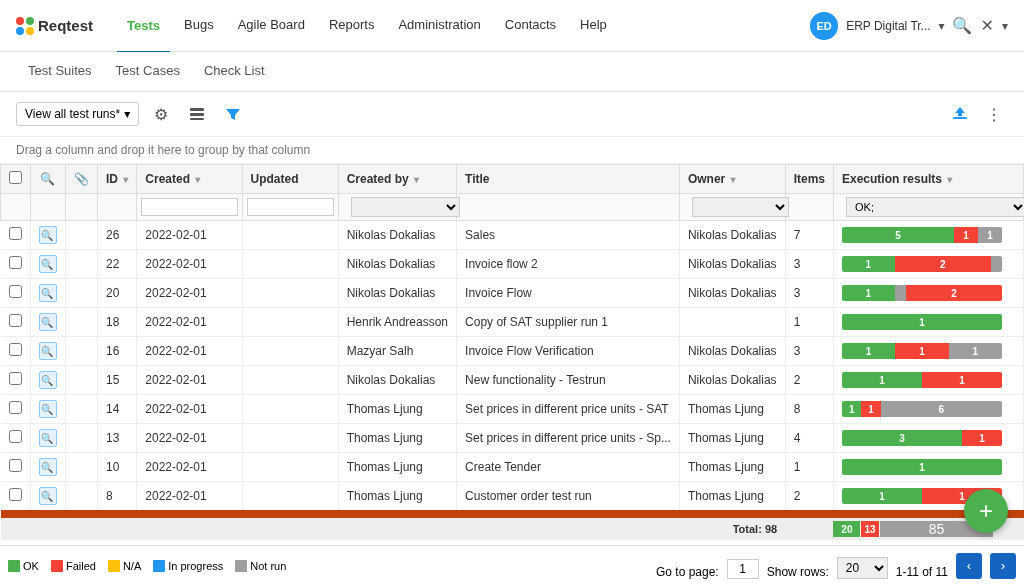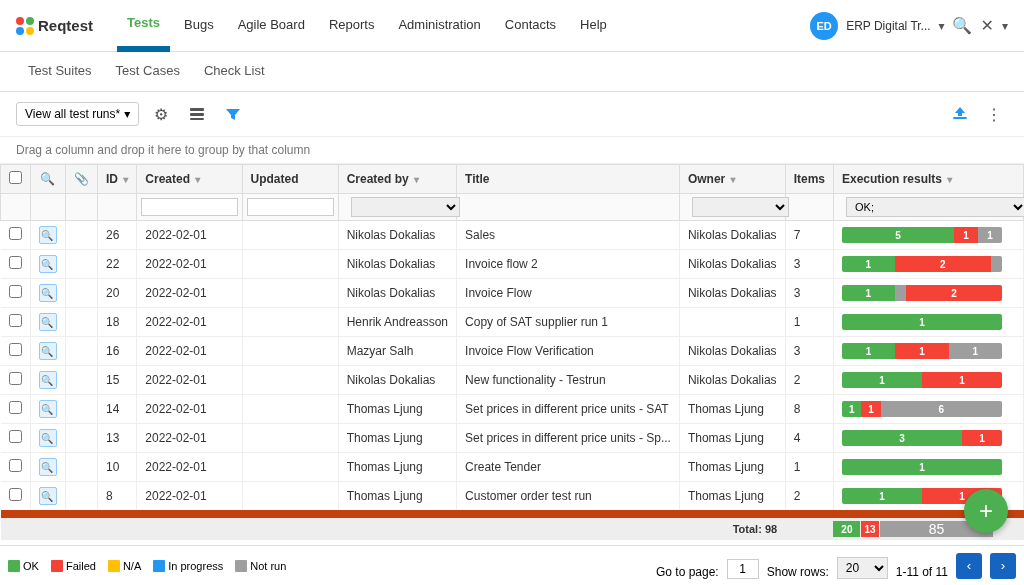--- a/index.html
+++ b/index.html
@@ -40,21 +40,21 @@
       font-size: 13px;
       cursor: pointer;
       text-decoration: none;
       border-bottom: 3px solid transparent;
       height: 52px;
       display: flex;
       align-items: center;
     }
     .nav-item.active {
       color: #4CAF50;
-      border-bottom: 6px solid #0369a1;
+      border-bottom: 1px solid #0369a1;
       font-weight: bold;
     }
     .nav-right {
       display: flex;
       align-items: center;
       gap: 8px;
     }
     .user-badge {
       background: #2196F3;
       color: white;

